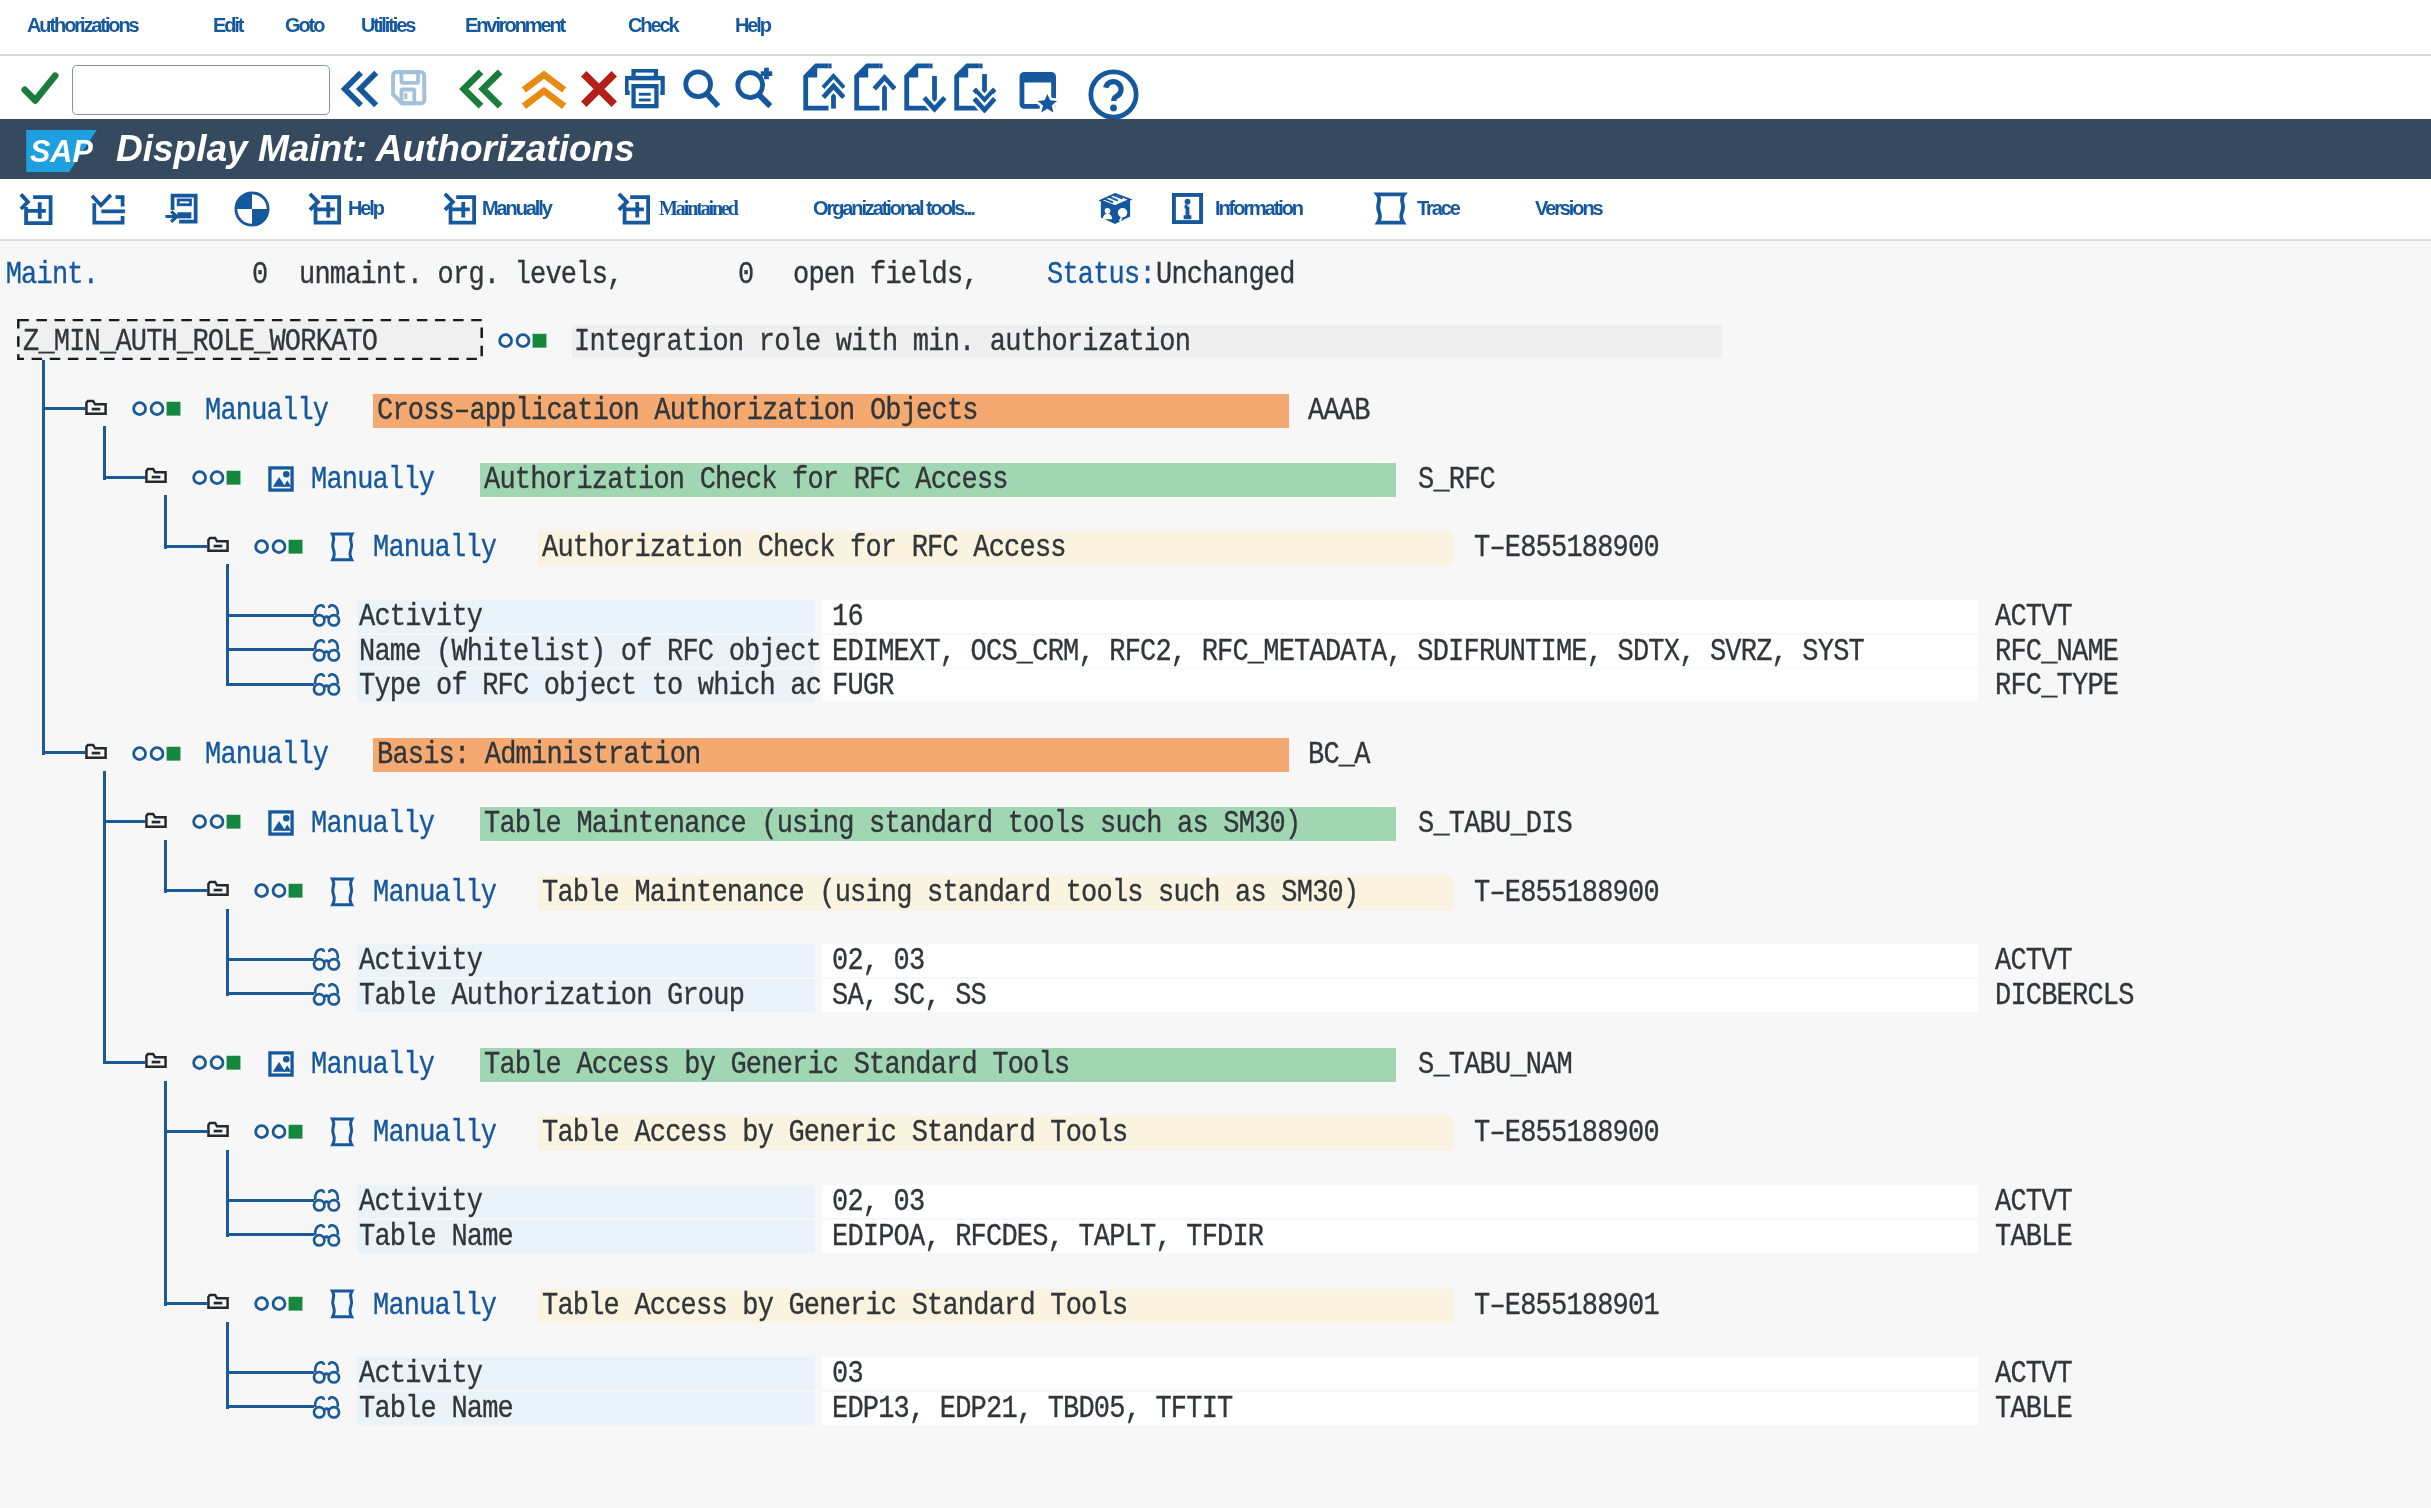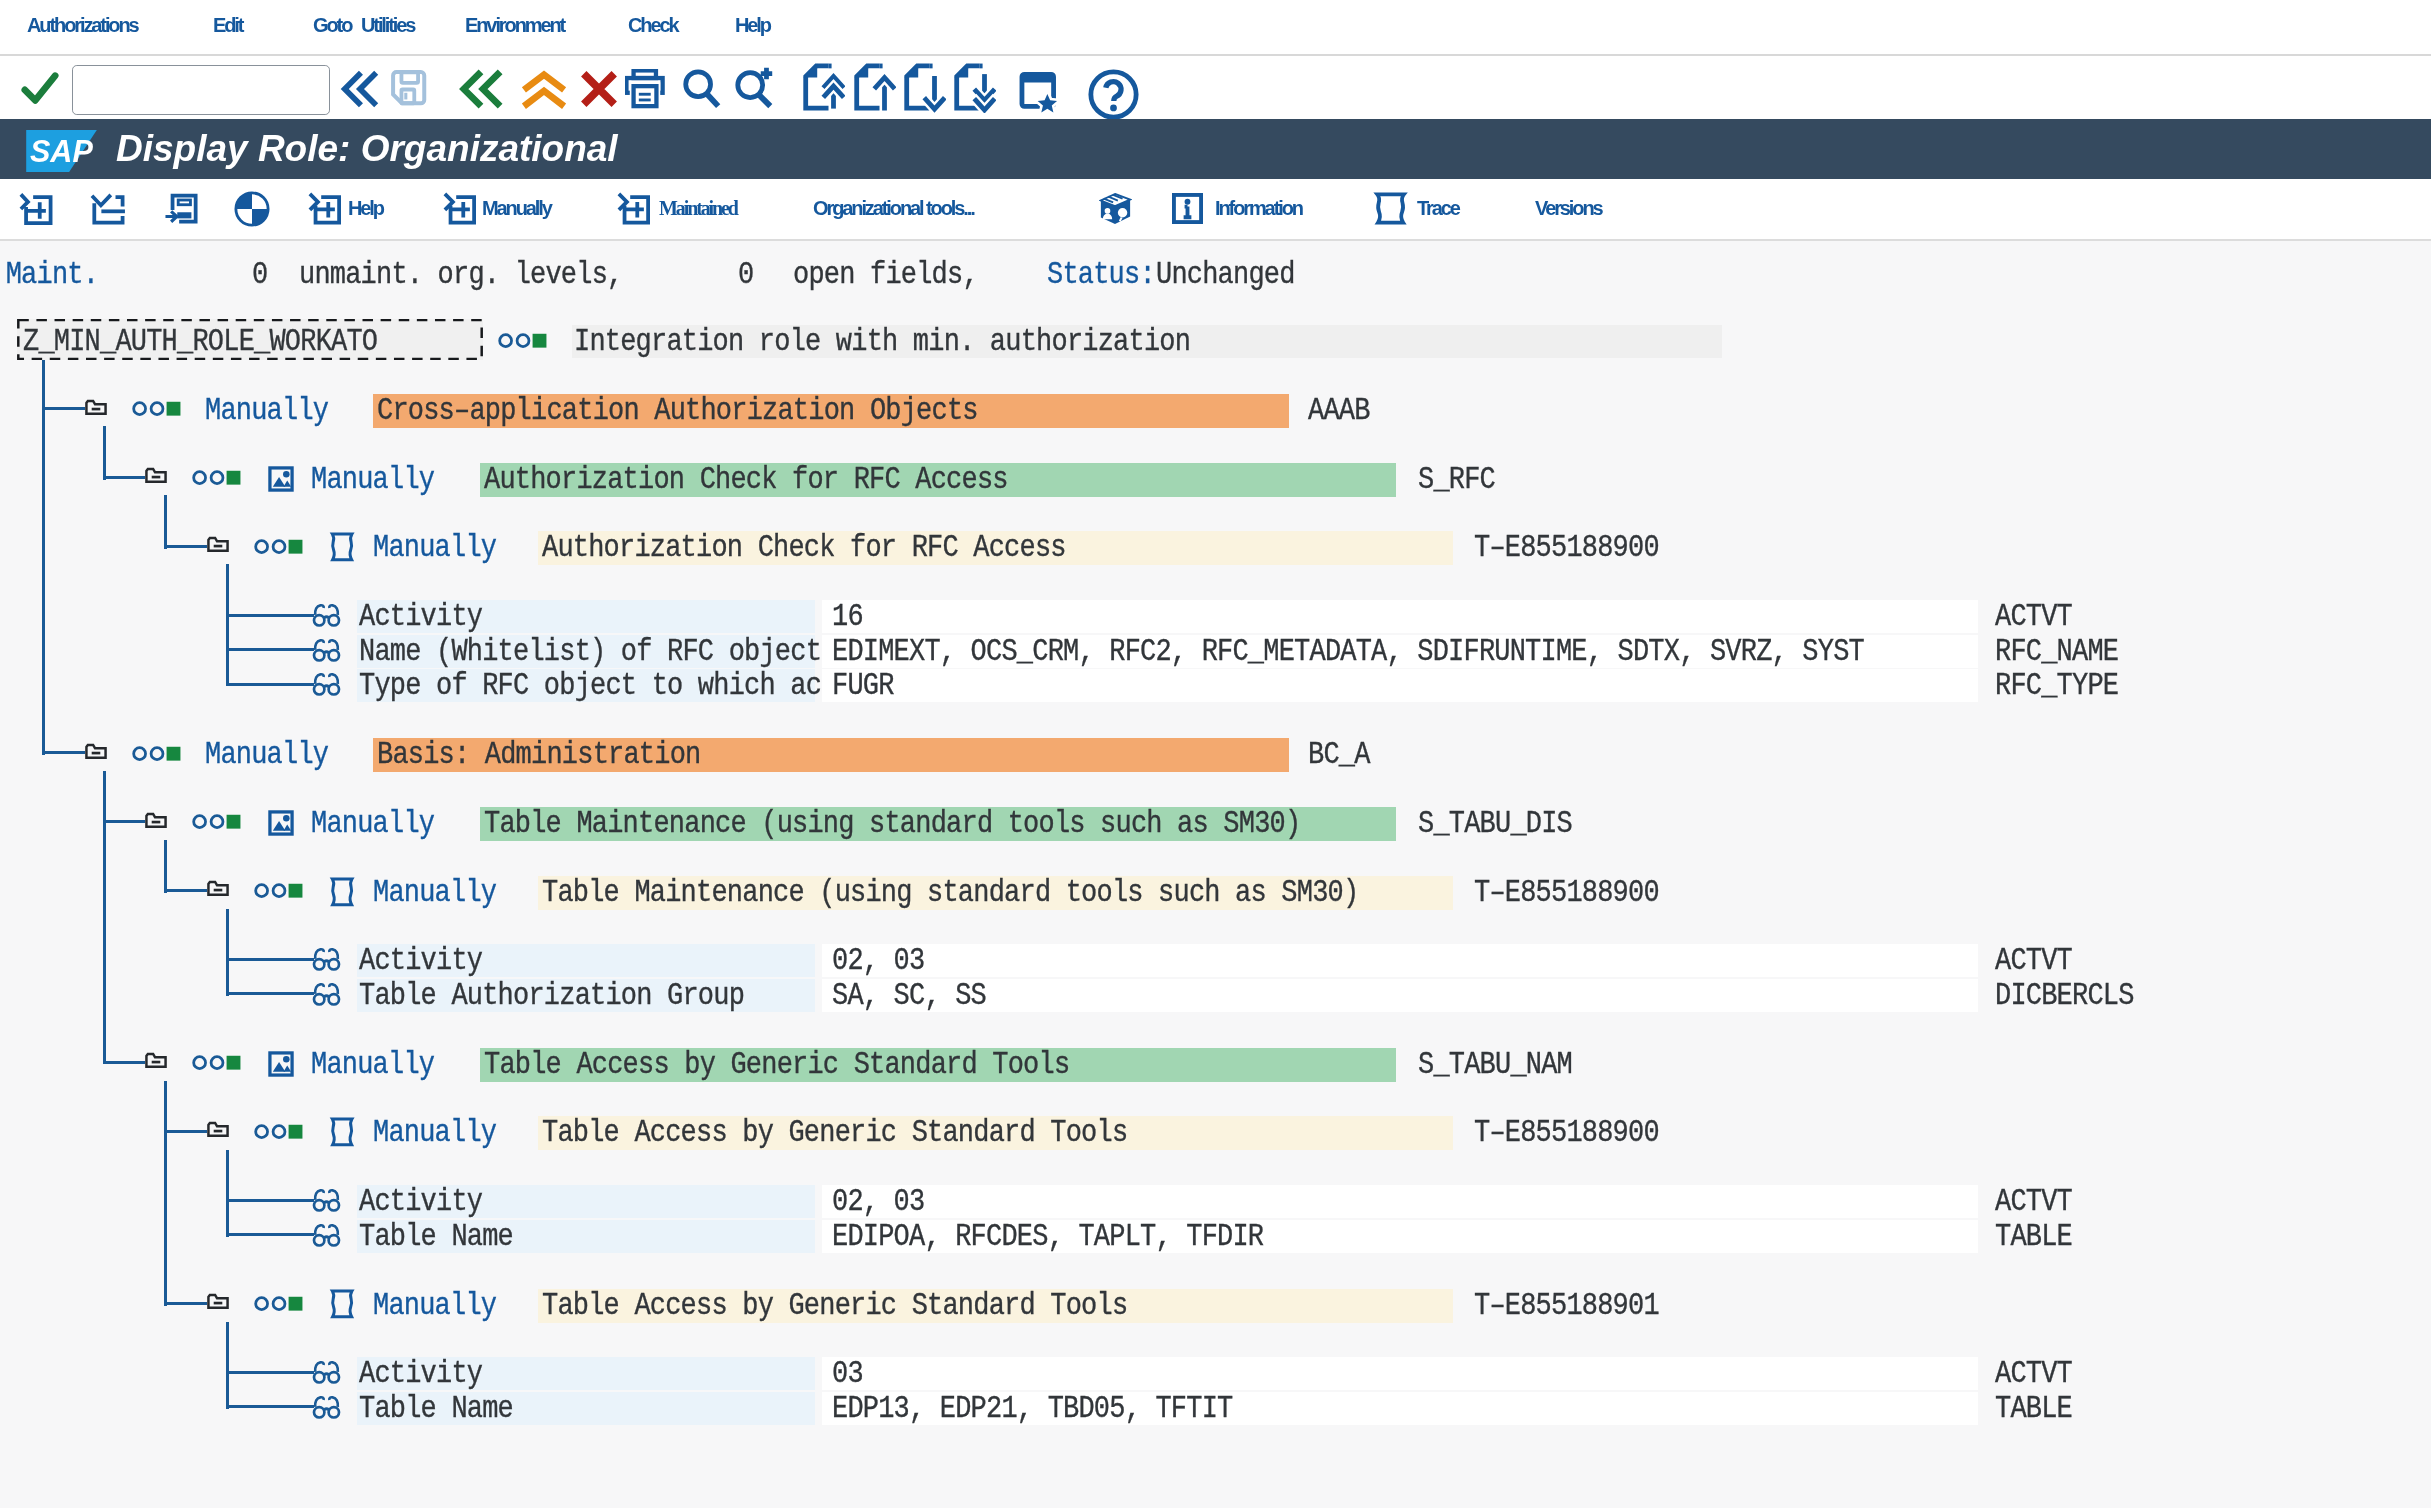--- a/index.html
+++ b/index.html
@@ -2,21 +2,21 @@
 <html><head><meta charset="utf-8"><style>
 *{margin:0;padding:0;box-sizing:border-box}
 html,body{width:2432px;height:1508px;background:#fff;overflow:hidden;-webkit-font-smoothing:antialiased}
 .a{position:absolute}
 .m{font-family:'Liberation Mono',monospace;font-size:27px;letter-spacing:-0.8px;-webkit-text-stroke:0.3px currentColor;color:#32363a;white-space:pre}
 .mb{font-family:'Liberation Mono',monospace;font-size:27px;letter-spacing:-0.8px;-webkit-text-stroke:0.3px currentColor;color:#15589d;white-space:pre}
 .menu{font-family:'Liberation Sans',sans-serif;font-size:20px;font-weight:bold;letter-spacing:-2.1px;color:#15589d}
 </style></head><body>
 <div class="a menu" style="left:27px;top:7.6px;height:34px;line-height:34px;">Authorizations</div>
 <div class="a menu" style="left:213px;top:7.6px;height:34px;line-height:34px;">Edit</div>
-<div class="a menu" style="left:285px;top:7.6px;height:34px;line-height:34px;margin-left:28px;">Goto</div>
+<div class="a menu" style="left:285px;top:7.6px;height:34px;line-height:34px;">Goto</div>
 <div class="a menu" style="left:361px;top:7.6px;height:34px;line-height:34px;">Utilities</div>
 <div class="a menu" style="left:465px;top:7.6px;height:34px;line-height:34px;">Environment</div>
 <div class="a menu" style="left:628px;top:7.6px;height:34px;line-height:34px;">Check</div>
 <div class="a menu" style="left:735px;top:7.6px;height:34px;line-height:34px;">Help</div>
 <div class="a" style="left:0px;top:54px;width:2432px;height:1.9px;background:#d8d8d8"></div>
 <svg class="a" style="left:21px;top:69px" width="38" height="38" viewBox="0 0 40 40" fill="none" xmlns="http://www.w3.org/2000/svg">
     <path d="M4 22 L15 33 L36 7" stroke="#1b7d3c" stroke-width="7" stroke-linecap="round" stroke-linejoin="round"></path>
   </svg>
 <div class="a" style="left:72px;top:65px;width:258px;height:50px;background:#fff;border:1.9px solid #89919a;border-radius:4.8px"></div>
 <svg class="a" style="left:338px;top:69px" width="44" height="40" viewBox="0 0 46 42" fill="none" xmlns="http://www.w3.org/2000/svg">
@@ -104,21 +104,21 @@
 <svg class="a" style="left:1087px;top:68px" width="53" height="53" viewBox="0 0 55 55" fill="none" xmlns="http://www.w3.org/2000/svg">
     <circle cx="27.5" cy="27.5" r="23.5" stroke="#15589d" stroke-width="5"></circle>
     <path d="M19.5 20.5 a8 8 0 1 1 11 9 c-2.4 1.2 -2.7 2.4 -2.7 4.8" stroke="#15589d" stroke-width="5.5"></path>
     <circle cx="27.5" cy="41.5" r="3.5" fill="#15589d"></circle>
   </svg>
 <div class="a" style="left:0px;top:119px;width:2432px;height:60px;background:#354a5f"></div>
 <svg class="a" style="left:26px;top:130px" width="71" height="42" viewBox="0 0 74 44" fill="none" xmlns="http://www.w3.org/2000/svg">
     <path d="M0 0 H74 L45 44 H0 Z" fill="#1d9fe0"></path>
     <text x="4" y="34" font-family="Liberation Sans,sans-serif" font-style="italic" font-weight="bold" font-size="32" fill="#fff">SAP</text>
   </svg>
-<div class="a a" style="left:116px;top:132px;height:34px;line-height:34px;font-size:37px;font-style:italic;color:#fff;font-weight:bold;font-family:'Liberation Sans',sans-serif;">Display Role: Organizational</div>
+<div class="a a" style="left:116px;top:132px;height:34px;line-height:34px;font-size:37px;font-style:italic;color:#fff;font-weight:bold;font-family:'Liberation Sans',sans-serif;">Display Maint: Authorizations</div>
 <svg class="a" style="left:18px;top:192px" width="35" height="33" viewBox="0 0 37 35" fill="none" xmlns="http://www.w3.org/2000/svg">
     <path d="M3 2.5 L10.5 10.5 L3 18" stroke="#15589d" stroke-width="4"></path>
     <path d="M16 5.5 H34.5 V33 H8.5 V16" stroke="#15589d" stroke-width="4"></path>
     <path d="M23 11 V28.5 M7.5 20 H29.5" stroke="#15589d" stroke-width="4"></path>
   </svg>
 <svg class="a" style="left:89px;top:192px" width="37" height="33" viewBox="0 0 39 35" fill="none" xmlns="http://www.w3.org/2000/svg">
     <path d="M3 4 L12.5 14 L23 3" stroke="#15589d" stroke-width="4"></path>
     <path d="M5.5 12 V32.5 H35.5 V25.5 M35.5 15.5 V5.5 H28" stroke="#15589d" stroke-width="4"></path>
     <path d="M13 20.5 H38" stroke="#15589d" stroke-width="4"></path>
   </svg>

